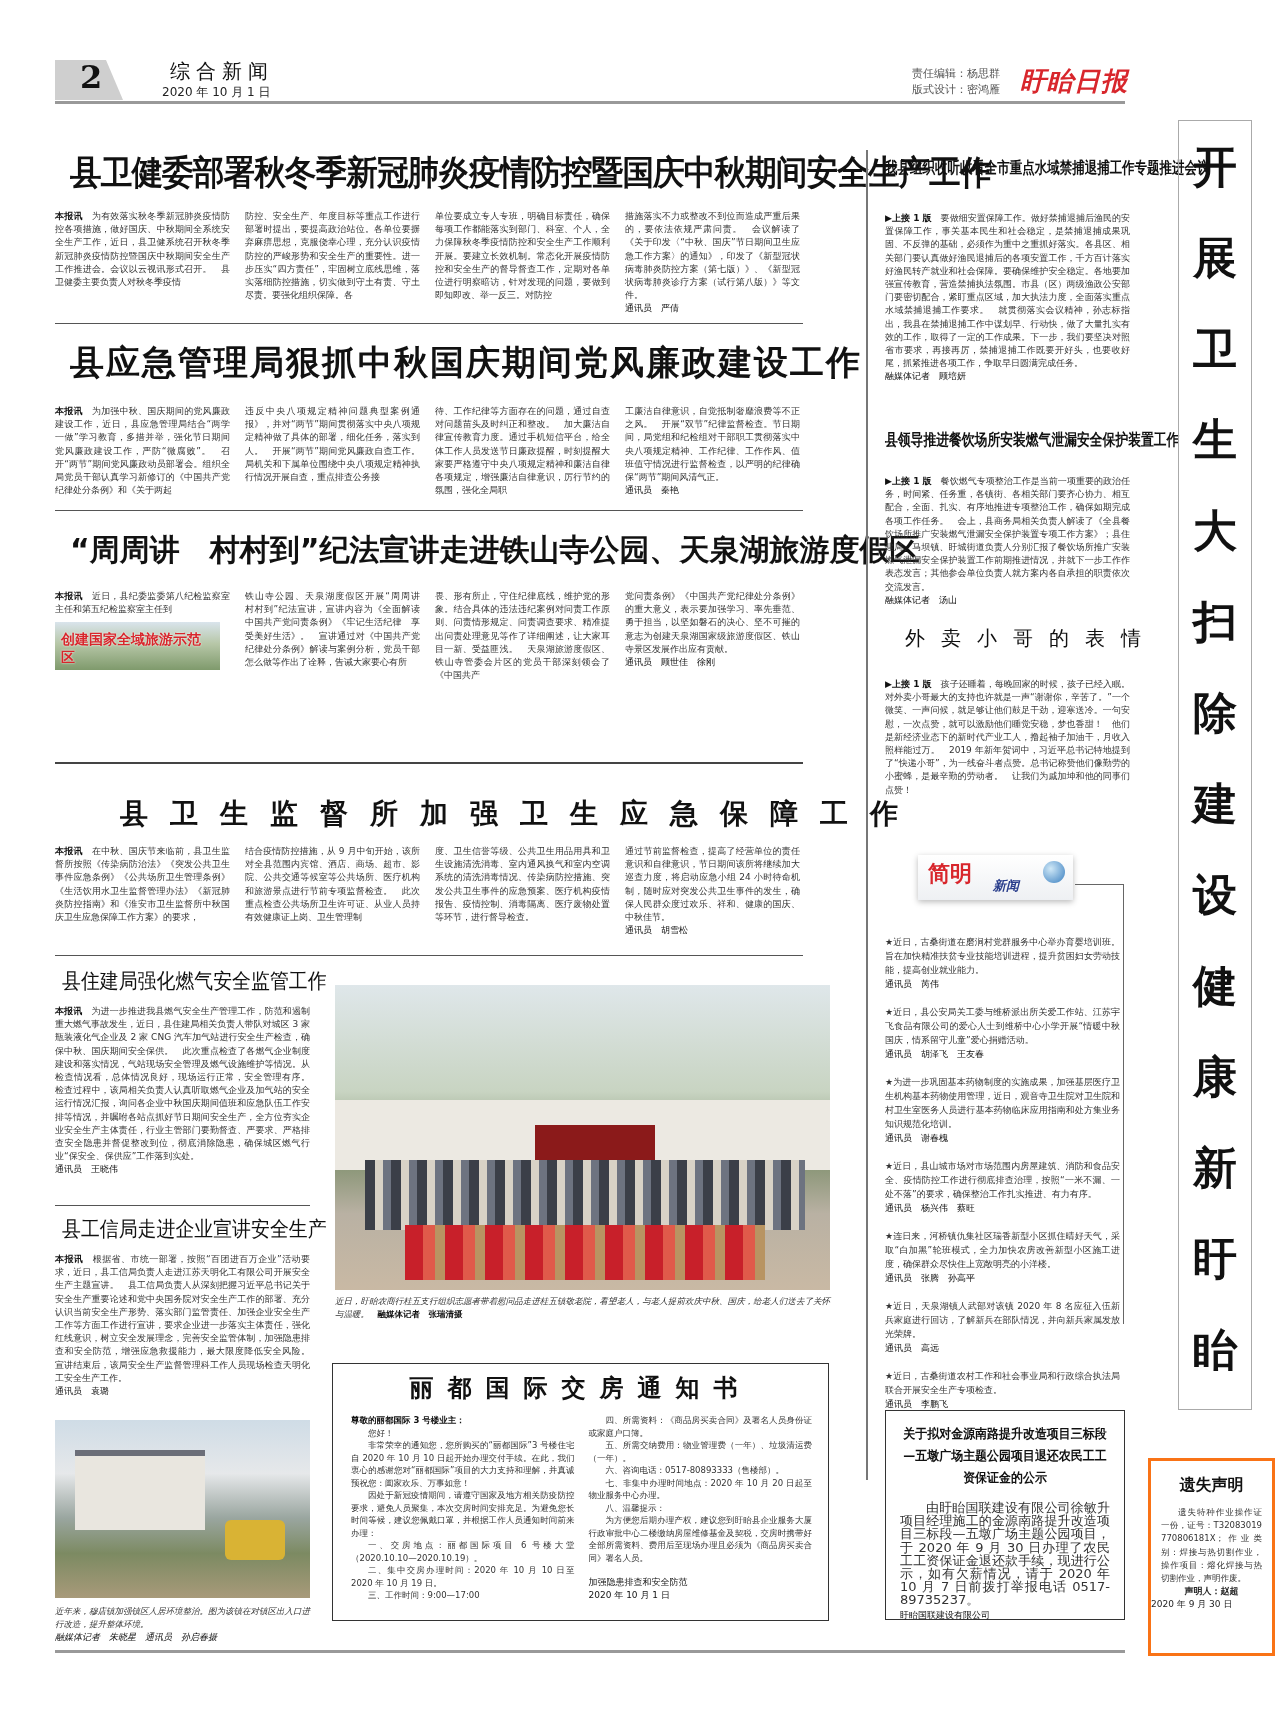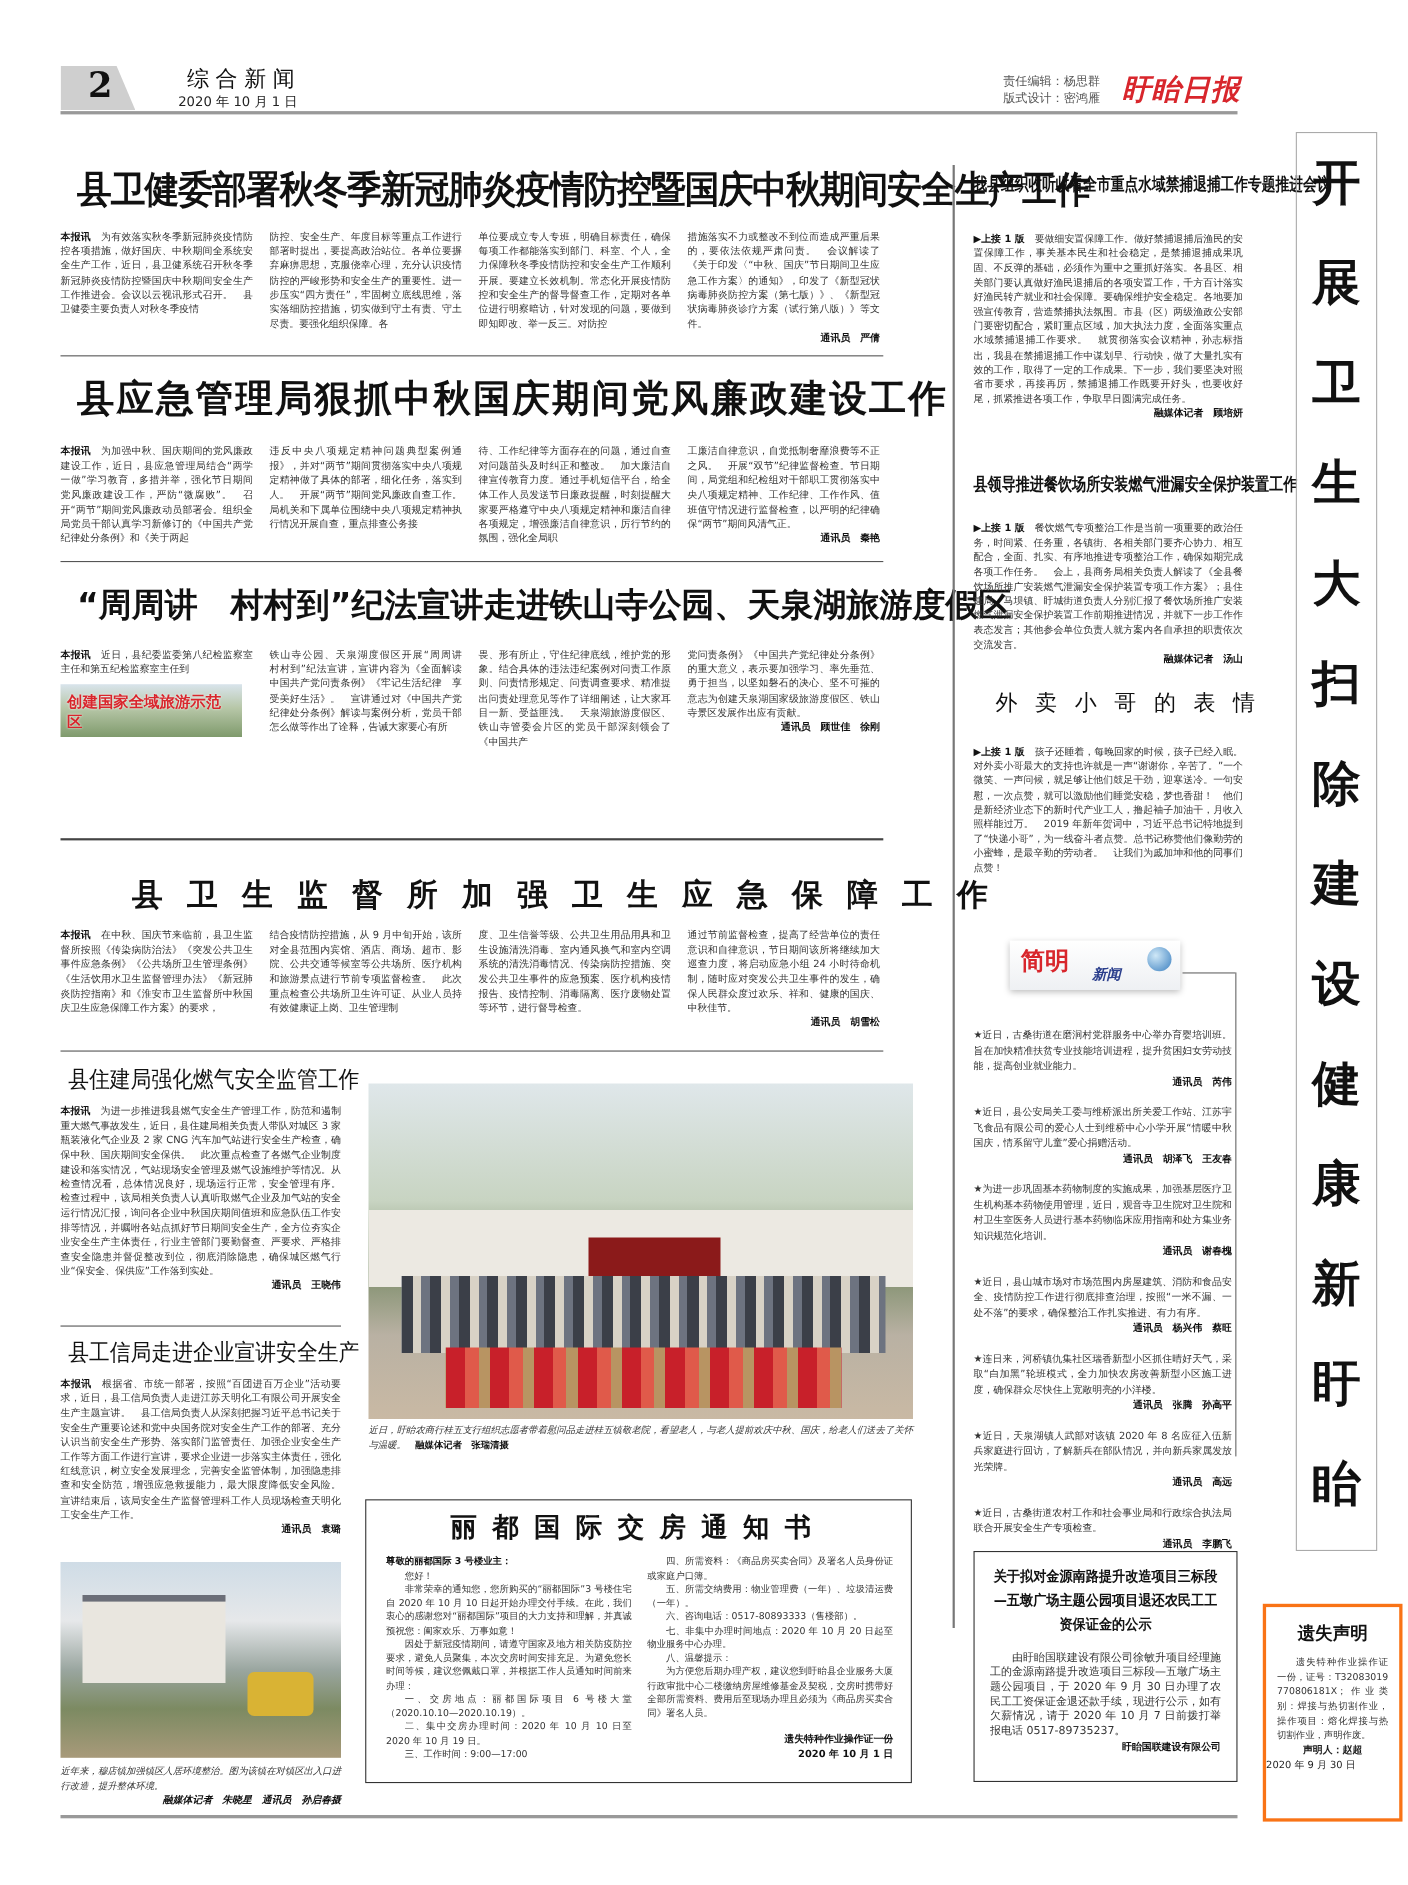--- a/index.html
+++ b/index.html
@@ -9,21 +9,21 @@
 .pg-num{left:80px;top:58px;font-family:"DejaVu Serif",serif;font-weight:bold;font-size:32px;color:#111}
 .sec-name{left:170px;top:58px;font-family:"DejaVu Serif",serif;font-size:20px;letter-spacing:6px;color:#111}
 .sec-date{left:162px;top:84px;font-size:12px;color:#222}
 .top-rule{left:55px;top:101px;width:1070px;height:3px;background:#999}
 .editor{left:912px;top:66px;font-size:11px;color:#555;line-height:16px}
 .logo{left:1020px;top:64px;font-family:"DejaVu Serif",serif;font-size:26px;font-weight:bold;color:#d8262c;font-style:italic;letter-spacing:1px}
 .headline{font-family:"DejaVu Sans",sans-serif;font-weight:bold;color:#111;white-space:nowrap}
 .body{font-size:9px;line-height:13.2px;color:#333;text-align:justify}
 .body b{color:#111}
 .col{position:absolute}
-.sig{text-align:right;font-weight:bold;font-size:9px;color:#111}
+.sig{text-align:left;font-weight:normal;font-size:9px;color:#111}
 .rule{position:absolute;background:#555}
 .vrule{position:absolute;background:#777;width:2px}
 .photo{position:absolute;overflow:hidden}
 .vert-title{left:1178px;top:120px;width:74px;height:1290px;border:1px solid #aaa}
 .vert-char{font-family:"DejaVu Serif",serif;font-weight:bold;font-size:44px;color:#111;text-align:center;height:91px;line-height:91px}
 .box{position:absolute;border:1.5px solid #333}
 .boxthin{position:absolute;border:3px solid #f97316}
 .brief{font-size:9px;line-height:14px;color:#333;text-align:justify;margin-bottom:14px}
 .brief .sig{display:block}
 </style>
@@ -105,21 +105,21 @@
       <div style="text-indent:2em">二、集中交房办理时间：2020 年 10 月 10 日至 2020 年 10 月 19 日。</div>
       <div style="text-indent:2em">三、工作时间：9:00—17:00</div>
     </div>
     <div class="body" style="flex:1;font-size:8.5px;line-height:12.5px">
       <div style="text-indent:2em">四、所需资料：《商品房买卖合同》及署名人员身份证或家庭户口簿。</div>
       <div style="text-indent:2em">五、所需交纳费用：物业管理费（一年）、垃圾清运费（一年）。</div>
       <div style="text-indent:2em">六、咨询电话：0517-80893333（售楼部）。</div>
       <div style="text-indent:2em">七、非集中办理时间地点：2020 年 10 月 20 日起至物业服务中心办理。</div>
       <div style="text-indent:2em">八、温馨提示：</div>
       <div style="text-indent:2em">为方便您后期办理产权，建议您到盱眙县企业服务大厦行政审批中心二楼缴纳房屋维修基金及契税，交房时携带好全部所需资料、费用后至现场办理且必须为《商品房买卖合同》署名人员。</div>
-      <div class="sig" style="margin-top:12px">遗失特种作业操作证一份</div>
+      <div class="sig" style="margin-top:12px">加强隐患排查和安全防范</div>
       <div class="sig">2020 年 10 月 1 日</div>
     </div>
   </div>
 </div>
 <div class="rule" style="left:55px;top:1650px;width:1070px;height:3px;background:#999"></div>
 
 <div class="vrule" style="left:866px;top:150px;height:1330px"></div>
 
 <div class="abs headline" style="left:885px;top:158px;font-size:16px;transform:scaleX(0.78);transform-origin:left">我县组织收听收看全市重点水域禁捕退捕工作专题推进会议</div>
 <div class="col body" style="left:885px;top:212px;width:245px"><b>▶上接 1 版</b>　<span>要做细安置保障工作。做好禁捕退捕后渔民的安置保障工作，事关基本民生和社会稳定，是禁捕退捕成果巩固、不反弹的基础，必须作为重中之重抓好落实。各县区、相关部门要认真做好渔民退捕后的各项安置工作，千方百计落实好渔民转产就业和社会保障。要确保维护安全稳定。各地要加强宣传教育，营造禁捕执法氛围。市县（区）两级渔政公安部门要密切配合，紧盯重点区域，加大执法力度，全面落实重点水域禁捕退捕工作要求。　就贯彻落实会议精神，孙志标指出，我县在禁捕退捕工作中谋划早、行动快，做了大量扎实有效的工作，取得了一定的工作成果。下一步，我们要坚决对照省市要求，再接再厉，禁捕退捕工作既要开好头，也要收好尾，抓紧推进各项工作，争取早日圆满完成任务。</span><div class="sig">融媒体记者　顾培妍</div></div>
@@ -142,21 +142,21 @@
   <div class="brief"><span>★近日，县公安局关工委与维桥派出所关爱工作站、江苏宇飞食品有限公司的爱心人士到维桥中心小学开展“情暖中秋国庆，情系留守儿童”爱心捐赠活动。</span><span class="sig">通讯员　胡泽飞　王友春</span></div>
   <div class="brief"><span>★为进一步巩固基本药物制度的实施成果，加强基层医疗卫生机构基本药物使用管理，近日，观音寺卫生院对卫生院和村卫生室医务人员进行基本药物临床应用指南和处方集业务知识规范化培训。</span><span class="sig">通讯员　谢春槐</span></div>
   <div class="brief"><span>★近日，县山城市场对市场范围内房屋建筑、消防和食品安全、疫情防控工作进行彻底排查治理，按照“一米不漏、一处不落”的要求，确保整治工作扎实推进、有力有序。</span><span class="sig">通讯员　杨兴伟　蔡旺</span></div>
   <div class="brief"><span>★连日来，河桥镇仇集社区瑞香新型小区抓住晴好天气，采取“白加黑”轮班模式，全力加快农房改善新型小区施工进度，确保群众尽快住上宽敞明亮的小洋楼。</span><span class="sig">通讯员　张腾　孙高平</span></div>
   <div class="brief"><span>★近日，天泉湖镇人武部对该镇 2020 年 8 名应征入伍新兵家庭进行回访，了解新兵在部队情况，并向新兵家属发放光荣牌。</span><span class="sig">通讯员　高远</span></div>
   <div class="brief"><span>★近日，古桑街道农村工作和社会事业局和行政综合执法局联合开展安全生产专项检查。</span><span class="sig">通讯员　李鹏飞</span></div>
 </div>
 
 <div class="box" style="left:885px;top:1410px;width:240px;height:210px">
   <div class="headline" style="font-size:13px;line-height:22px;text-align:center;white-space:normal;padding:12px 6px 0;transform:scaleX(0.92)">关于拟对金源南路提升改造项目三标段—五墩广场主题公园项目退还农民工工资保证金的公示</div>
-  <div class="body" style="padding:12px 14px 0;text-indent:2em;font-size:10px">由盱眙国联建设有限公司徐敏升项目经理施工的金源南路提升改造项目三标段—五墩广场主题公园项目，于 2020 年 9 月 30 日办理了农民工工资保证金退还款手续，现进行公示，如有欠薪情况，请于 2020 年 10 月 7 日前拨打举报电话 0517-89735237。</div>
+  <div class="body" style="padding:12px 14px 0;text-indent:2em;font-size:13px">由盱眙国联建设有限公司徐敏升项目经理施工的金源南路提升改造项目三标段—五墩广场主题公园项目，于 2020 年 9 月 30 日办理了农民工工资保证金退还款手续，现进行公示，如有欠薪情况，请于 2020 年 10 月 7 日前拨打举报电话 0517-89735237。</div>
   <div class="sig" style="padding:2px 14px 0">盱眙国联建设有限公司</div>
 </div>
 
 <div class="abs vert-title">
   <div class="vert-char">开</div>
   <div class="vert-char">展</div>
   <div class="vert-char">卫</div>
   <div class="vert-char">生</div>
   <div class="vert-char">大</div>
   <div class="vert-char">扫</div>

